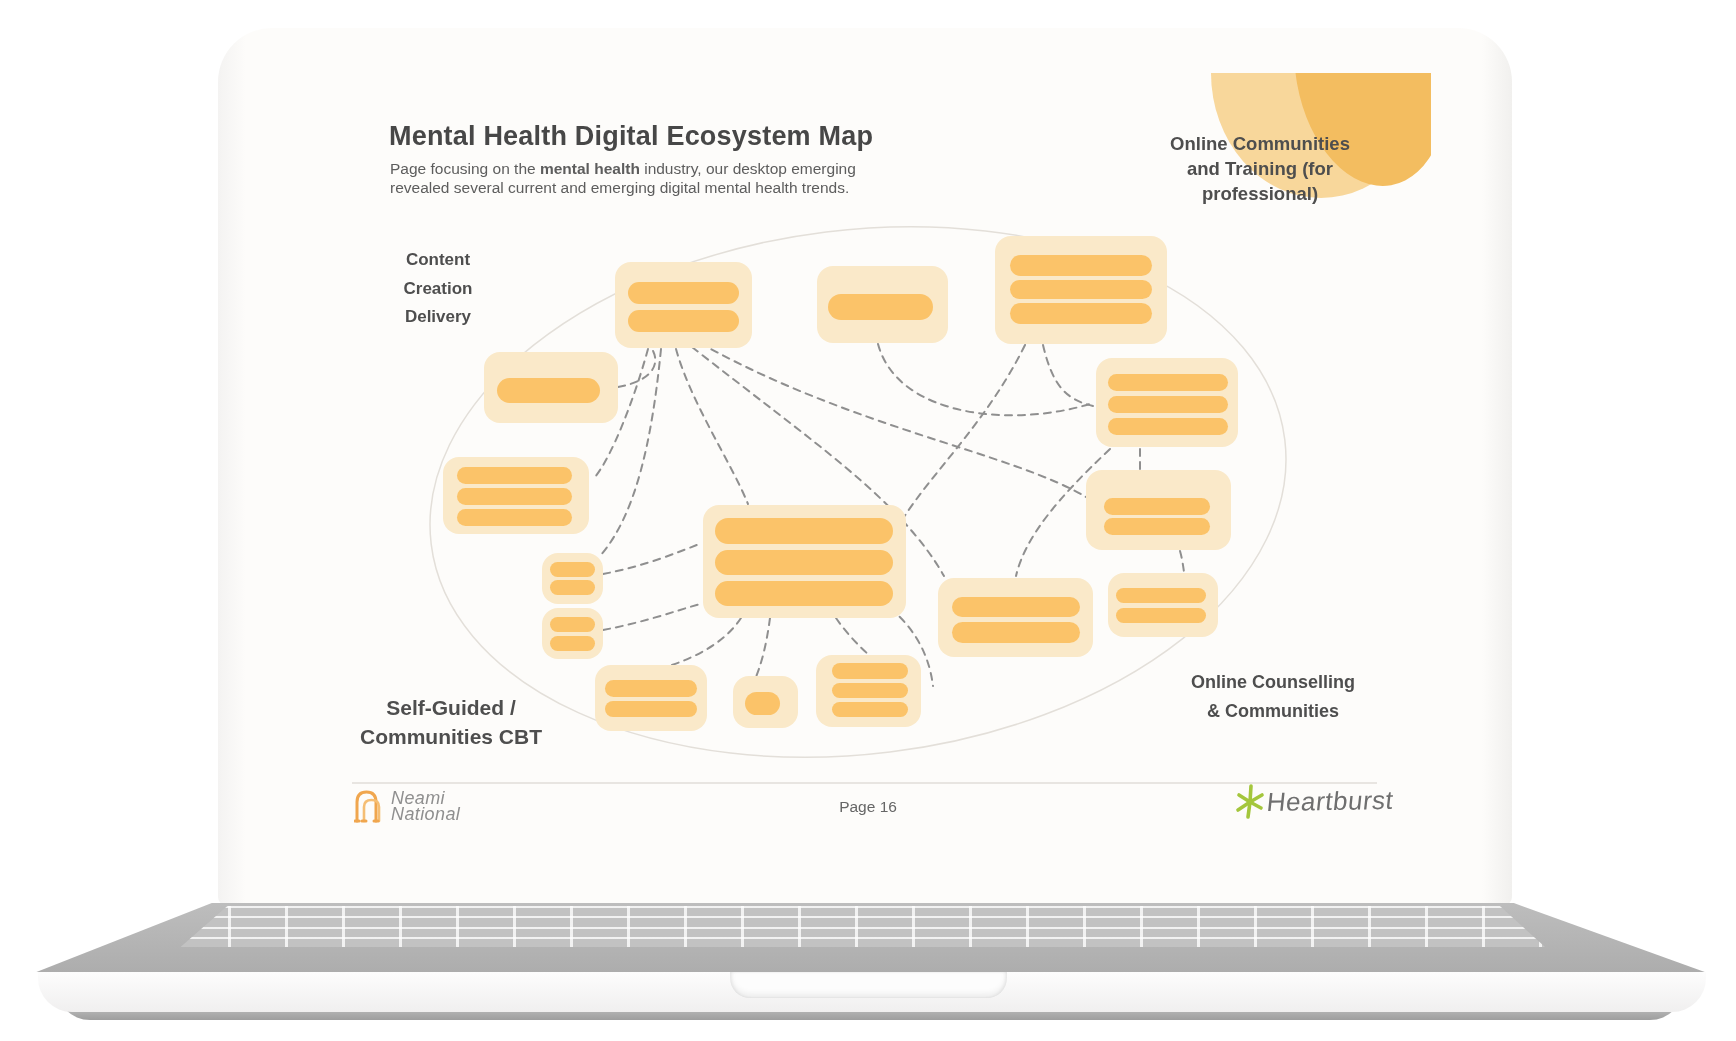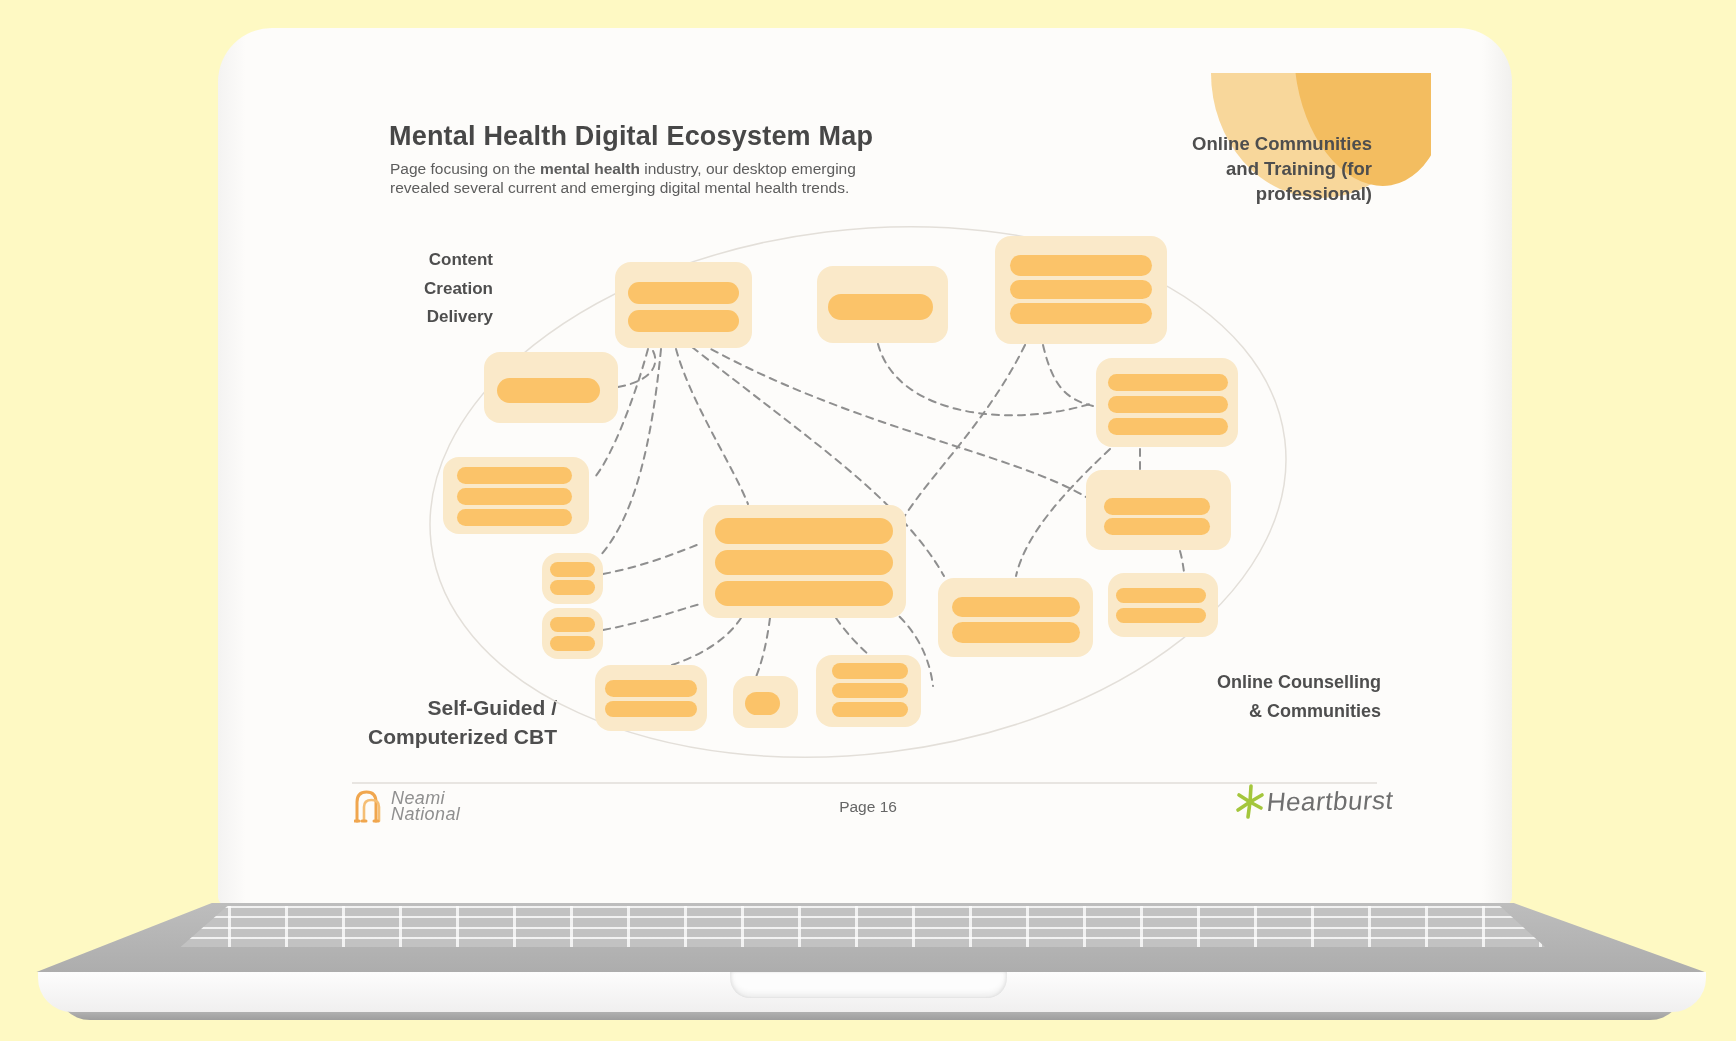--- a/index.html
+++ b/index.html
@@ -1,16 +1,16 @@
 <!DOCTYPE html>
 <html><head>
 <meta charset="utf-8">
 <style>
   html,body{margin:0;padding:0;background:#000;}
-  .page{position:relative;width:1736px;height:1041px;background:#fef9c3;overflow:hidden;
+  .page{position:relative;width:1736px;height:1041px;background:#ffffff;overflow:hidden;
         font-family:"Liberation Sans",sans-serif;}
 
   
   .screen{position:absolute;left:218px;top:28px;width:1294px;height:877px;
           background:linear-gradient(90deg,#f4f3f2 0px,#fdfcfa 28px,#fdfcfa 1264px,#f1f0ee 1294px);
           border-radius:54px 54px 8px 8px;}
   .deck{position:absolute;left:0;top:903px;width:1736px;height:69px;
         background:linear-gradient(#bdbdbd,#adadad);
         clip-path:polygon(12.2% 0,87.2% 0,98.2% 100%,2.1% 100%);}
   .keys{position:absolute;left:0;top:906px;width:1736px;height:41px;
@@ -29,21 +29,21 @@
 
   
   .deco{position:absolute;left:1211px;top:73px;width:220px;height:132px;overflow:hidden;}
   .deco .c1{position:absolute;left:0;top:-125px;width:220px;height:250px;border-radius:50%;background:#F8D79B;}
   .deco .c2{position:absolute;left:85px;top:-118px;width:150px;height:232px;border-radius:50%;
             background:#F3BD60;transform:rotate(-10deg);}
 
   
   .title{position:absolute;left:389px;top:121px;font-size:27px;font-weight:bold;color:#474747;letter-spacing:.2px;}
   .intro{position:absolute;left:390px;top:159px;font-size:15.5px;line-height:19px;color:#5d5d5d;}
-  .maplabel{position:absolute;font-weight:bold;color:#4e4e4e;white-space:pre-line;text-align:right;}
+  .maplabel{position:absolute;font-weight:bold;color:#4e4e4e;white-space:pre-line;text-align:center;}
   .lbl-tr{left:1148px;top:131px;width:224px;font-size:18.5px;line-height:25px;}
   .lbl-left{left:383px;top:246px;width:110px;font-size:17px;line-height:28.5px;}
   .lbl-bl{left:345px;top:693px;width:212px;font-size:21px;line-height:29px;}
   .lbl-br{left:1165px;top:668px;width:216px;font-size:18px;line-height:29px;}
 
   
   .mapsvg{position:absolute;left:0;top:0;width:1736px;height:1041px;}
   .connector{fill:none;stroke:#8f8f8f;stroke-width:2;stroke-dasharray:7 6;stroke-linecap:round;}
   .outline{fill:none;stroke:#e3dfd9;stroke-width:1.5;}
   .node{position:absolute;border-radius:16px;}
@@ -78,21 +78,21 @@
     <div>revealed several current and emerging digital mental health trends.</div>
   </div>
 
   <div class="maplabel lbl-tr">Online Communities
 and Training (for
 professional)</div>
   <div class="maplabel lbl-left">Content
 Creation
 Delivery</div>
   <div class="maplabel lbl-bl">Self-Guided /
-Computerized CBT</div>
+Communities CBT</div>
   <div class="maplabel lbl-br">Online Counselling
 &amp; Communities</div>
 
   <svg class="mapsvg" id="connector-svg">
       <ellipse cx="858" cy="492" rx="430" ry="262" transform="rotate(-7 858 492)" class="outline"></ellipse>
       <path d="M618,387 C652,381 661,364 652,349" class="connector"></path>
       <path d="M648,349 C634,400 612,456 595,477" class="connector"></path>
       <path d="M661,349 C652,440 636,515 600,556" class="connector"></path>
       <path d="M676,349 C691,403 731,462 748,504" class="connector"></path>
       <path d="M692,347 C810,440 901,500 944,576" class="connector"></path>

